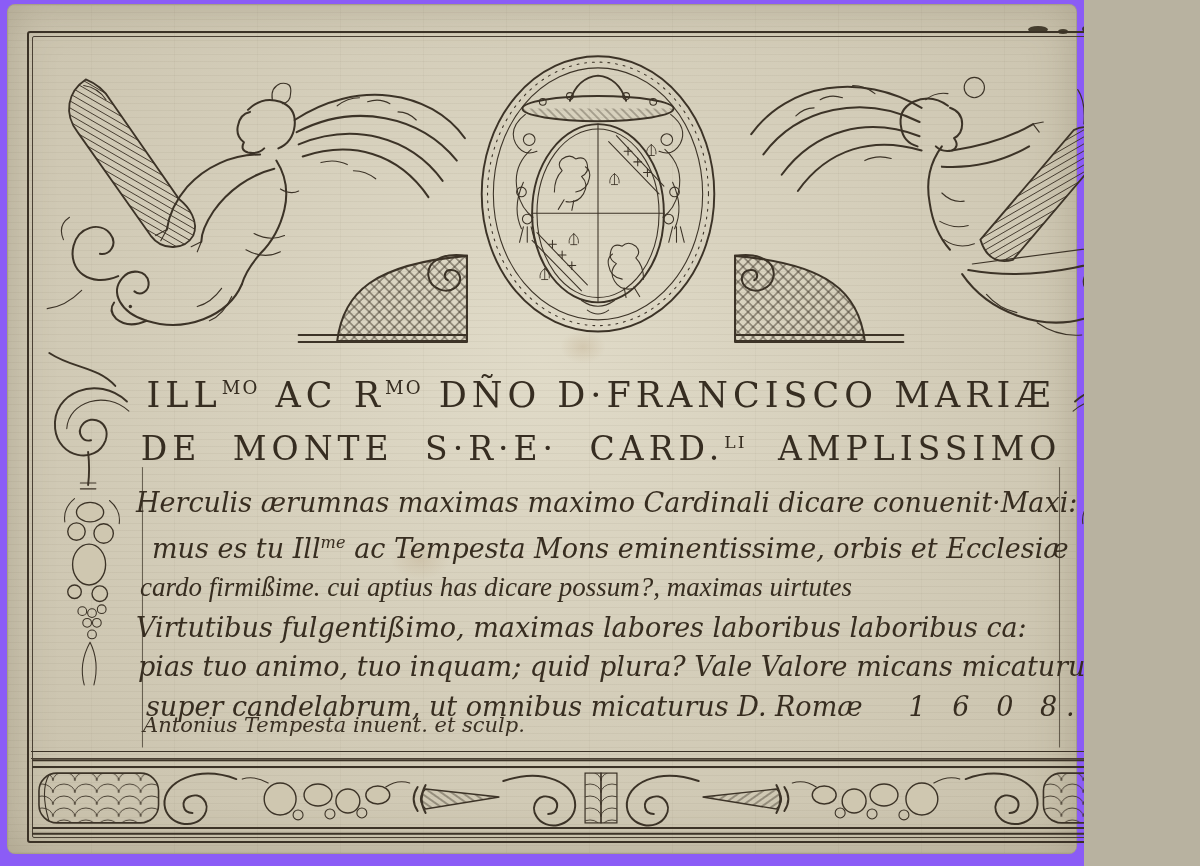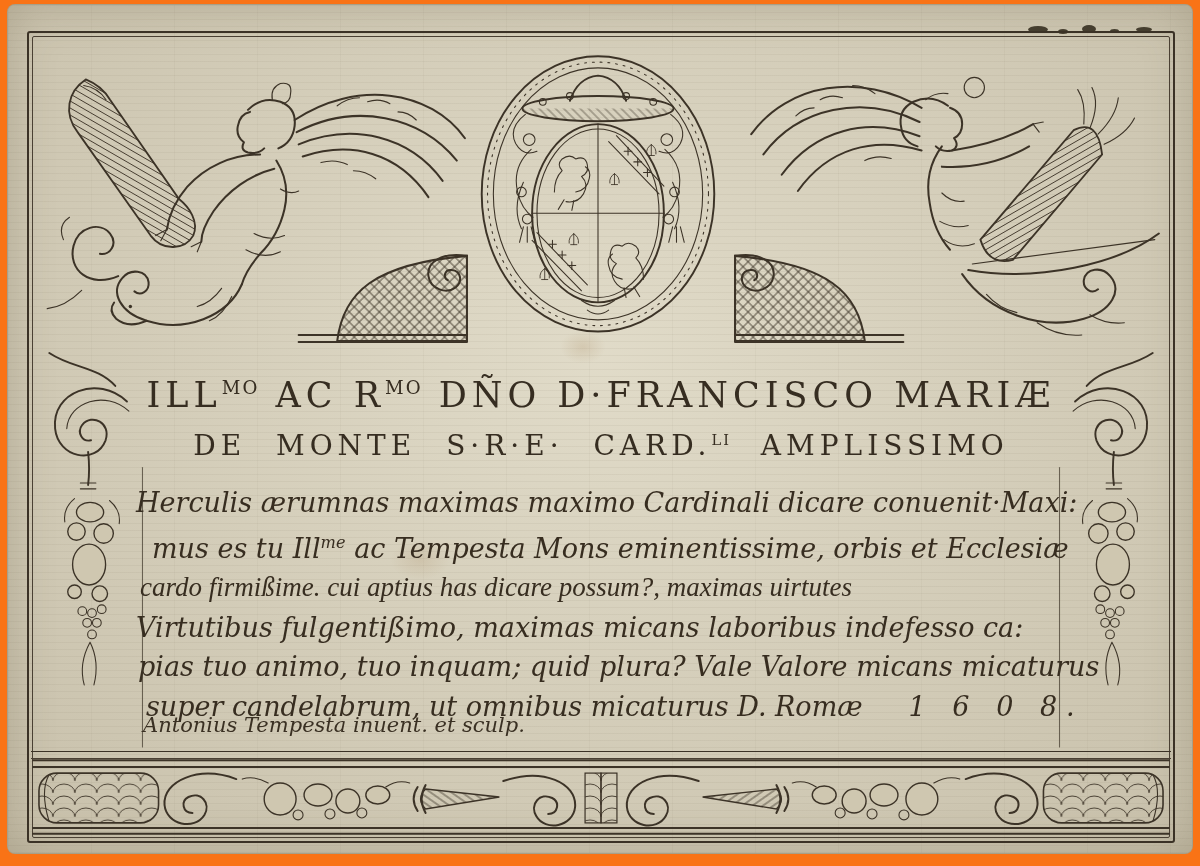--- a/index.html
+++ b/index.html
@@ -1,36 +1,36 @@
 <!DOCTYPE html>
 <html><head>
 <meta charset="utf-8">
 <style>
   html,body{margin:0;padding:0;background:#b8b2a0;}
-  .stage{position:relative;width:1200px;height:866px;overflow:hidden;
-         background:#f97316;font-family:"DejaVu Serif",serif;}
+  .stage{position:relative;width:1084px;height:866px;overflow:hidden;
+         background:#8b5cf6;font-family:"DejaVu Serif",serif;}
   
   .plate{position:absolute;left:8px;top:5px;right:8px;bottom:13px;
          background-color:#d8d1bc;border-radius:7px;
          background-image:
            repeating-linear-gradient(0deg, rgba(110,100,78,.07) 0 1px, rgba(0,0,0,0) 1px 7px),
            repeating-linear-gradient(90deg, rgba(110,100,78,.05) 0 1px, rgba(0,0,0,0) 1px 83px),
            radial-gradient(ellipse at 50% 42%, rgba(255,255,245,.22), rgba(115,104,80,.16));
          box-shadow:0 0 0 1px #a89f87, inset 0 0 46px rgba(96,86,62,.28);}
   .frame{position:absolute;left:27px;top:31px;width:1144px;height:808px;
          border:2px solid #3b3226;border-radius:3px;}
   .frame-in{position:absolute;inset:3px;border:1px solid #4a4033;border-radius:2px;}
   .dec{position:absolute;}
   svg .k {stroke:#3c3327;stroke-width:2;fill:none;stroke-linecap:round;stroke-linejoin:round;}
   svg .k2{stroke:#3c3327;stroke-width:1.1;fill:none;stroke-linecap:round;stroke-linejoin:round;}
   svg .f {fill:#cfc7b0;stroke:#3c3327;stroke-width:1.4;}
   
   .heading{position:absolute;width:100%;text-align:center;color:#362d21;}
   .h1{top:342px;font-size:35px;letter-spacing:5px;}
-  .h2{top:396px;font-size:28px;letter-spacing:5px;word-spacing:16px;}
+  .h2{top:396px;font-size:33px;letter-spacing:5px;word-spacing:16px;}
   .heading .sup{font-size:.52em;vertical-align:super;letter-spacing:2px;}
   .script{position:absolute;top:450px;left:50%;transform:translateX(-50%);width:930px;
           color:#372d20;font-style:italic;font-size:27px;line-height:39.5px;white-space:nowrap;}
   .script .ln:nth-child(2){padding-left:16px;}
   .script .ln:nth-child(3){padding-left:4px;font-family:Liberation Serif, serif;}
   .script .ln:nth-child(5){padding-left:2px;}
   .script .ln:nth-child(6){padding-left:10px;}
   .script .sup{font-size:.6em;vertical-align:super;}
   .year{display:inline-block;margin-left:46px;letter-spacing:9px;text-align:center;}
   .credits{position:absolute;top:680px;left:0;right:0;display:flex;
@@ -205,21 +205,21 @@
       <span>ILL</span><span class="sup">MO</span><span> AC R</span><span class="sup">MO</span><span> DÑO D·FRANCISCO MARIÆ</span>
     </div>
     <div class="heading h2">
       <span>DE MONTE S·R·E· CARD.</span><span class="sup">LI</span><span> AMPLISSIMO</span>
     </div>
 
     <div class="script">
       <div class="ln">Herculis ærumnas maximas maximo Cardinali dicare conuenit·Maxi:</div>
       <div class="ln"><span>mus es tu Ill</span><span class="sup">me</span><span> ac Tempesta Mons eminentissime, orbis et Ecclesiæ</span></div>
       <div class="ln">cardo firmißime. cui aptius has dicare possum?, maximas uirtutes</div>
-      <div class="ln">Virtutibus fulgentißimo, maximas micans laboribus indefesso ca:</div>
+      <div class="ln">Virtutibus fulgentißimo, maximas labores laboribus laboribus ca:</div>
       <div class="ln">pias tuo animo, tuo inquam; quid plura? Vale Valore micans micaturus</div>
       <div class="ln"><span>super candelabrum, ut omnibus micaturus D. Romæ</span><span class="year">1 6 0 8.</span></div>
     </div>
 
     <div class="credits">
       <span>Antonius Tempesta inuent. et sculp.</span>
     </div>
 
     <div class="rule"></div>
 

